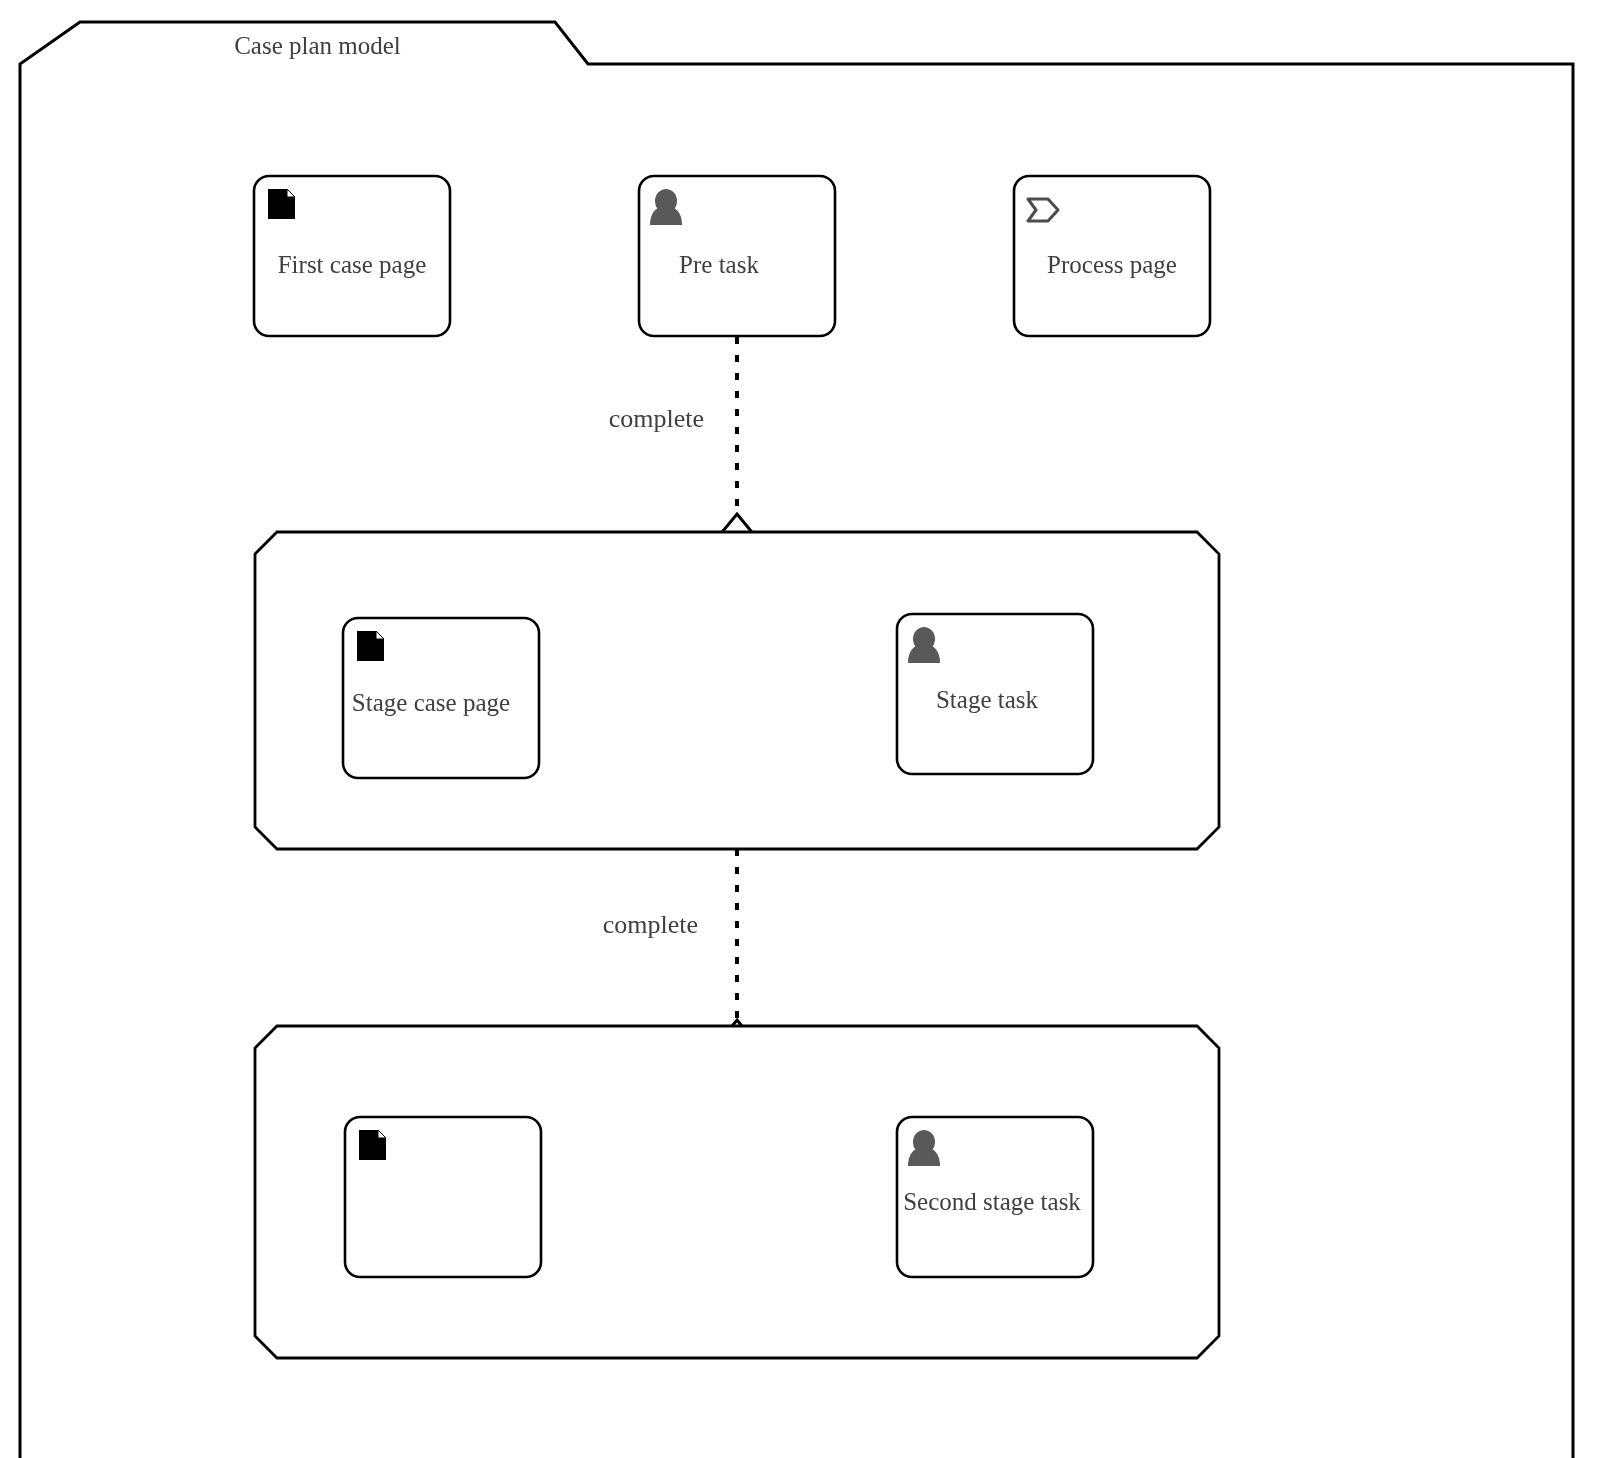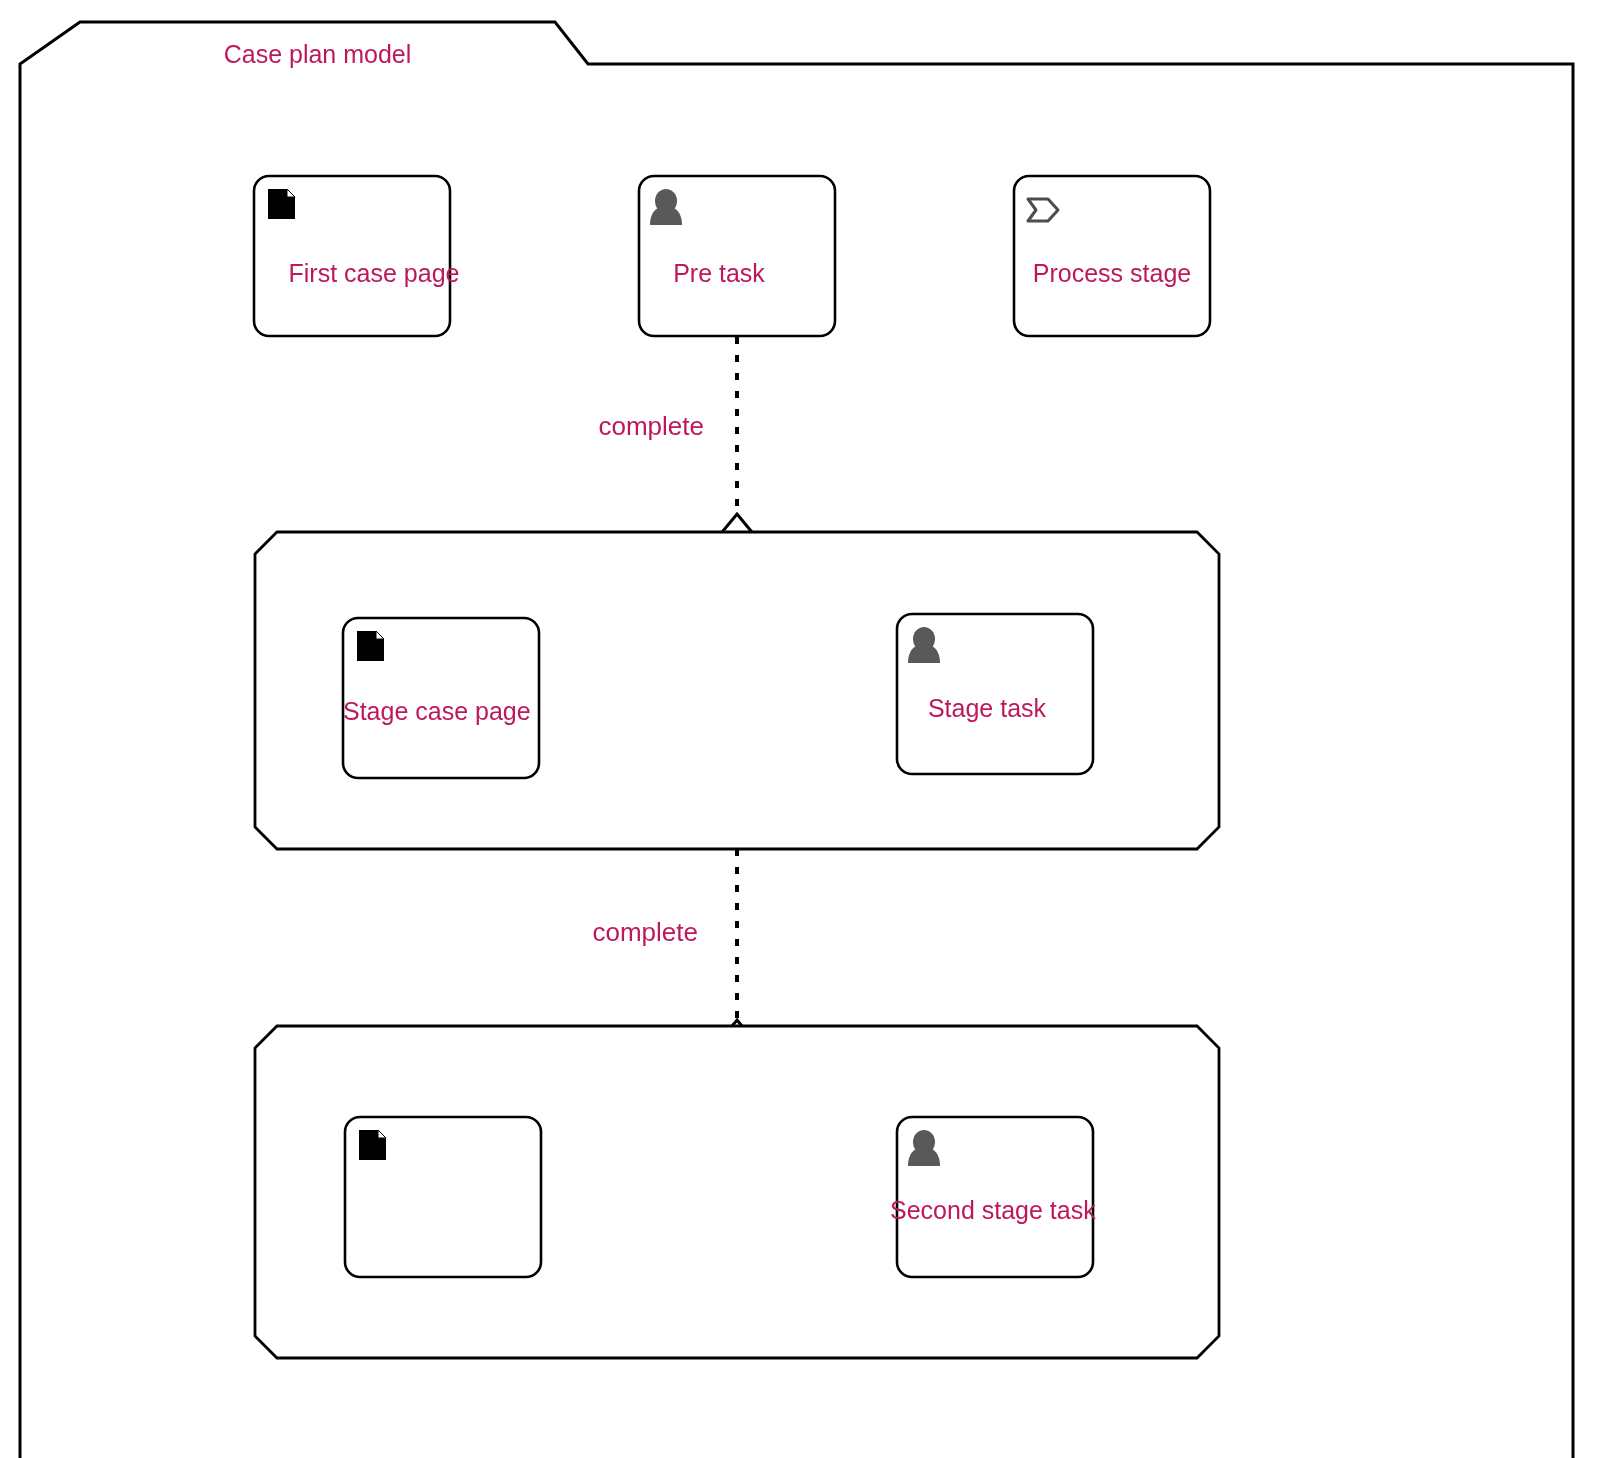--- a/index.html
+++ b/index.html
@@ -49,25 +49,24 @@
     stroke-dasharray: 7 11;
     stroke-linecap: butt;
   }
   .sentry {
     fill: #ffffff;
     stroke: #000000;
     stroke-width: 3;
   }
   .lbl {
     position: absolute;
-    font-family: Liberation Sans, sans-serif;
-    color: #be185d;
+    font-family: Liberation Serif, serif;
+    color: #404040;
     white-space: pre;
     line-height: 1.28;
-    margin-top: 8px;
   }
   .frame-title {
     font-size: 25px;
     text-align: center;
   }
   .task-label {
     font-size: 25px;
     text-align: center;
     width: 100%;
   }
@@ -130,25 +129,25 @@
       <path d="M 908,1166 C 908,1152 916,1147 924,1147 C 932,1147 940,1152 940,1166 Z" fill="#595959"></path>
     </g>
 
     <g>
       <path d="M 1028,199 L 1048,199 L 1058,210 L 1048,221 L 1028,221 L 1036,210 Z" fill="#ffffff" stroke="#4d4d4d" stroke-width="3" stroke-linejoin="round"></path>
     </g>
   </svg>
 
   <div class="lbl frame-title" style="left:80px; top:30px; width:475px;">Case plan model</div>
 
-  <div class="lbl task-label" style="left:254px; top:249px; width:196px;padding-left:22px;">First case page</div>
+  <div class="lbl task-label" style="left:254px; top:249px; width:196px;">First case page</div>
 
   <div class="lbl task-label" style="left:639px; top:249px; width:160px;">Pre task</div>
 
-  <div class="lbl task-label" style="left:1014px; top:249px; width:196px;">Process stage</div>
+  <div class="lbl task-label" style="left:1014px; top:249px; width:196px;">Process page</div>
 
   <div class="lbl edge-label" style="left:514px; top:402px; width:190px;">complete</div>
 
   <div class="lbl task-label" style="left:343px; top:687px; width:176px;">Stage case page</div>
 
   <div class="lbl task-label" style="left:897px; top:684px; width:180px;">Stage task</div>
 
   <div class="lbl edge-label" style="left:508px; top:908px; width:190px;">complete</div>
 
 

